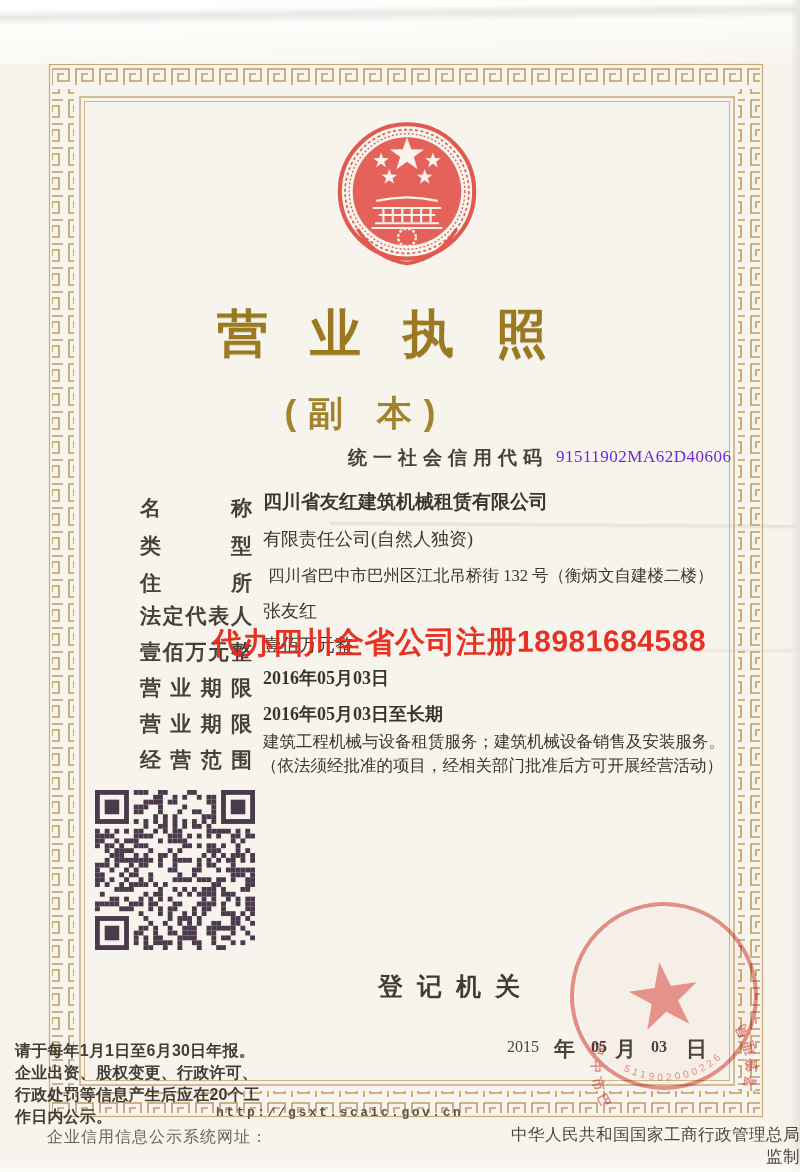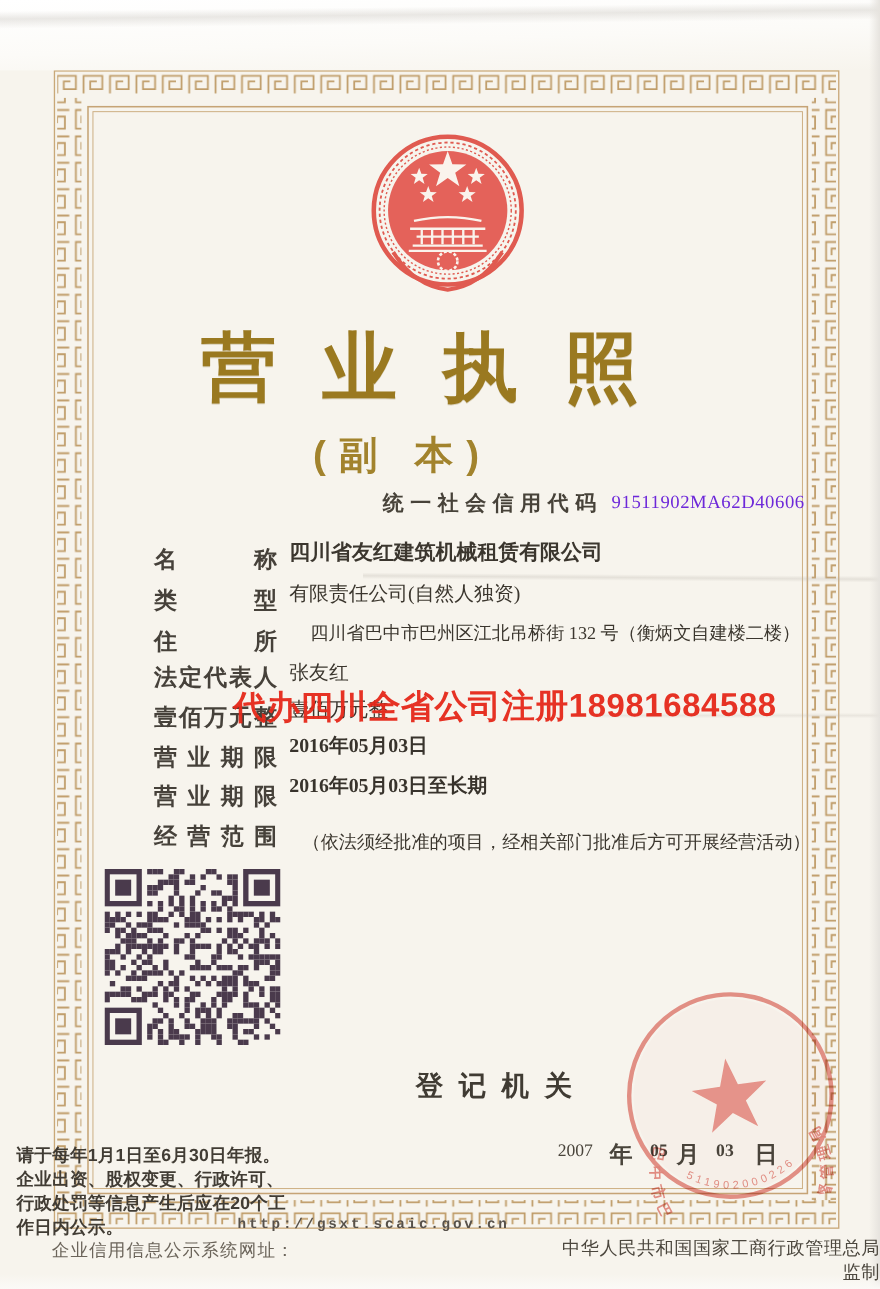--- a/index.html
+++ b/index.html
@@ -27,39 +27,39 @@
 
   
   #frame{left:0;top:0;z-index:1;}
 
   
   #emblem{left:336px;top:116px;z-index:3;}
 
   
   .title{left:0;top:288px;width:716px;text-align:center;
     font-family:"Liberation Sans", sans-serif;font-weight:bold;
-    font-size:68px;line-height:92px;color:#9a7920;
+    font-size:51px;line-height:92px;color:#9a7920;
     letter-spacing:42px;text-indent:42px;z-index:4;
     text-shadow:0 1px 0 rgba(120,90,20,.25);padding-left:48px;}
   .subtitle{left:0;top:390px;width:720px;text-align:center;
     font-family:"Liberation Sans", sans-serif;font-weight:bold;
     font-size:35px;color:#a2832d;letter-spacing:12px;text-indent:12px;z-index:4;}
 
   
   .cc-label{left:348px;top:445px;font-family:"Liberation Sans", sans-serif;
     font-weight:600;font-size:19px;color:#474239;letter-spacing:6px;z-index:4;}
   .cc-value{left:556px;top:447px;font-family:"Liberation Serif", serif;
     font-size:17px;color:#6d28d9;letter-spacing:0.5px;z-index:4;}
 
   
   .f-label{left:140px;width:112px;font-family:"Liberation Sans", sans-serif;
     font-weight:600;font-size:21px;color:#46413a;z-index:4;
     text-align:justify;text-align-last:justify;}
   .f-value{left:263px;font-size:18px;color:#3b362e;z-index:4;font-weight:500;}
-  .f-value.small{font-size:16.5px;margin-left:14px;}
+  .f-value.small{font-size:16.5px;}
   .f-value.bolddate{font-weight:600;color:#38332c;}
 
   
   .watermark{left:212px;top:622px;font-family:"Liberation Sans", sans-serif;
     font-weight:bold;font-size:30px;color:#e6281a;z-index:6;
     transform:rotate(-0.3deg);letter-spacing:0.5px;opacity:.95;}
 
   
   #qr-wrap{left:95px;top:790px;z-index:4;}
 
@@ -166,20 +166,21 @@
   <div class="abs f-label" style="top:638px">壹佰万元整</div>
   <div class="abs f-value" style="top:633px">壹佰万元整</div>
 
   <div class="abs f-label" style="top:674px">营业期限</div>
   <div class="abs f-value bolddate" style="top:666px">2016年05月03日</div>
 
   <div class="abs f-label" style="top:710px">营业期限</div>
   <div class="abs f-value bolddate" style="top:702px">2016年05月03日至长期</div>
 
   <div class="abs f-label" style="top:746px">经营范围</div>
+  <div class="abs f-value small" style="top:731px">建筑工程机械与设备租赁服务；建筑机械设备销售及安装服务。</div>
   <div class="abs f-value small" style="top:755px;left:261px">（依法须经批准的项目，经相关部门批准后方可开展经营活动）</div>
 
   <div class="abs watermark">代办四川全省公司注册18981684588</div>
 
   <div id="qr-wrap" class="abs">
     <svg id="qr" width="160" height="162">
         <g fill="#4a3a4c">
           <rect x="38.78787878787879" y="0" width="4.848484848484849" height="4.848484848484849"></rect>
           <rect x="43.63636363636364" y="0" width="4.848484848484849" height="4.848484848484849"></rect>
           <rect x="48.484848484848484" y="0" width="4.848484848484849" height="4.848484848484849"></rect>
@@ -589,21 +590,21 @@
           <rect x="130.9090909090909" y="4.848484848484849" width="24.242424242424242" height="24.242424242424242" fill="#f7f4ed"></rect>
           <rect x="135.75757575757575" y="9.696969696969697" width="14.545454545454547" height="14.545454545454547" fill="#4a3a4c"></rect>
           <rect x="0" y="126.06060606060606" width="33.93939393939394" height="33.93939393939394"></rect>
           <rect x="4.848484848484849" y="130.9090909090909" width="24.242424242424242" height="24.242424242424242" fill="#f7f4ed"></rect>
           <rect x="9.696969696969697" y="135.75757575757575" width="14.545454545454547" height="14.545454545454547" fill="#4a3a4c"></rect>
         </g>
       </svg>
   </div>
 
   <div class="abs reg-label">登记机关</div>
-  <span class="abs date-part d-year">2007</span>
+  <span class="abs date-part d-year">2015</span>
   <span class="abs date-part d-yunit">年</span>
   <span class="abs date-part d-month">05</span>
   <span class="abs date-part d-munit">月</span>
   <span class="abs date-part d-day">03</span>
   <span class="abs date-part d-dunit">日</span>
 
   <svg id="seal" class="abs" width="222" height="200" viewBox="-111 -100 222 200">
     <defs>
       <path id="sealArcTop" d="M -74,36 A 82,82 0 1 0 74,36" fill="none"></path>
       <path id="sealArcBot" d="M -58,62 A 86,86 0 0 0 58,62" fill="none"></path>

